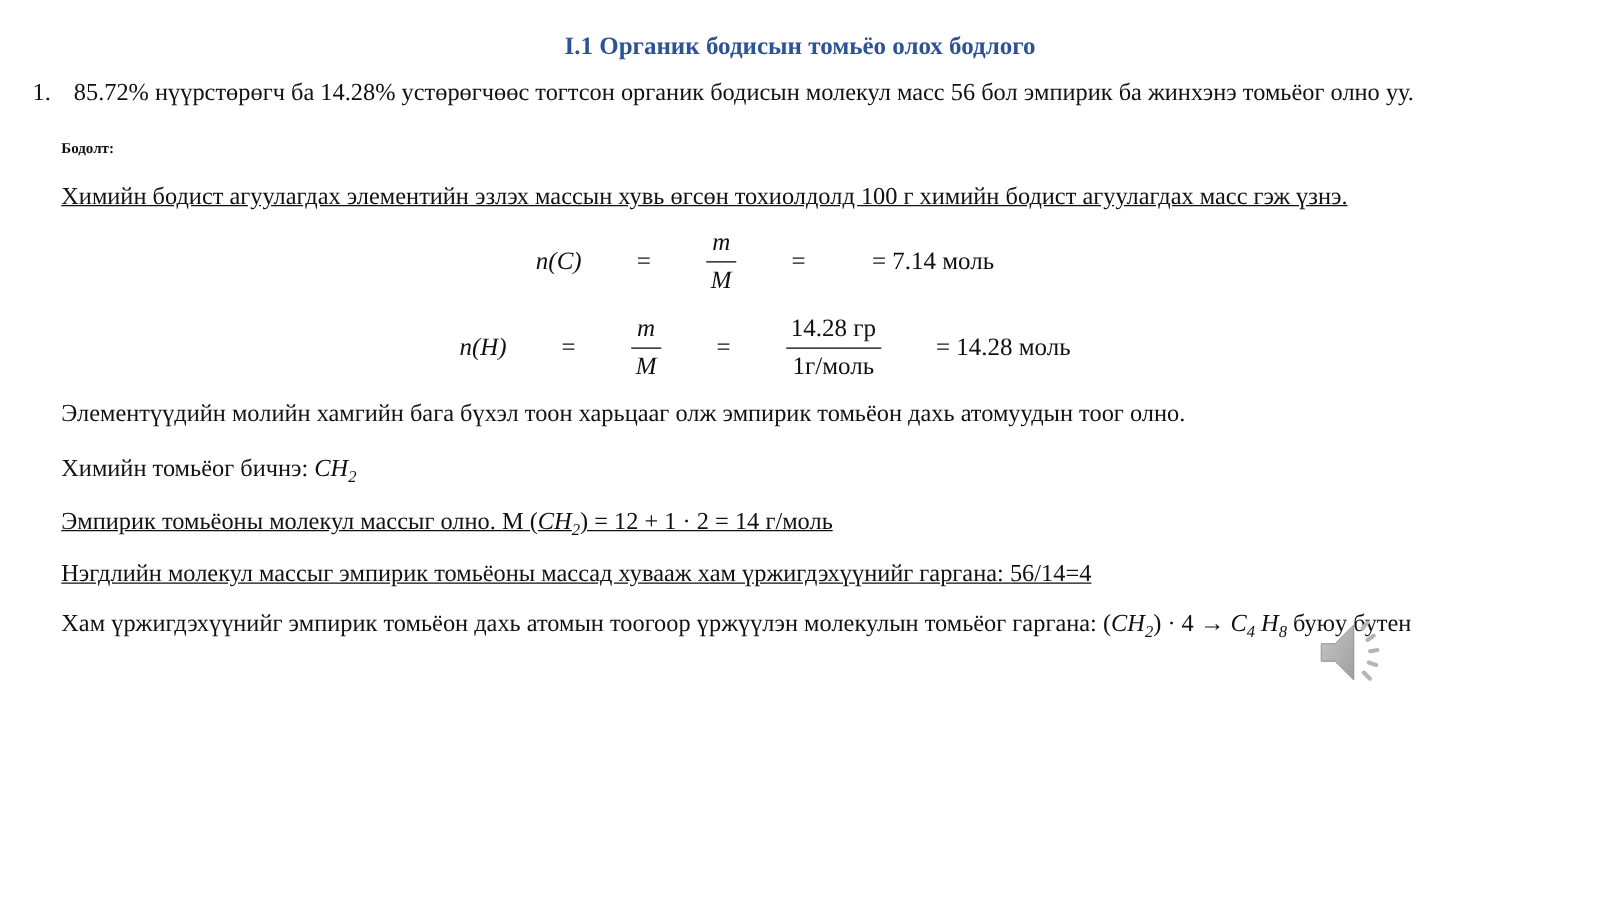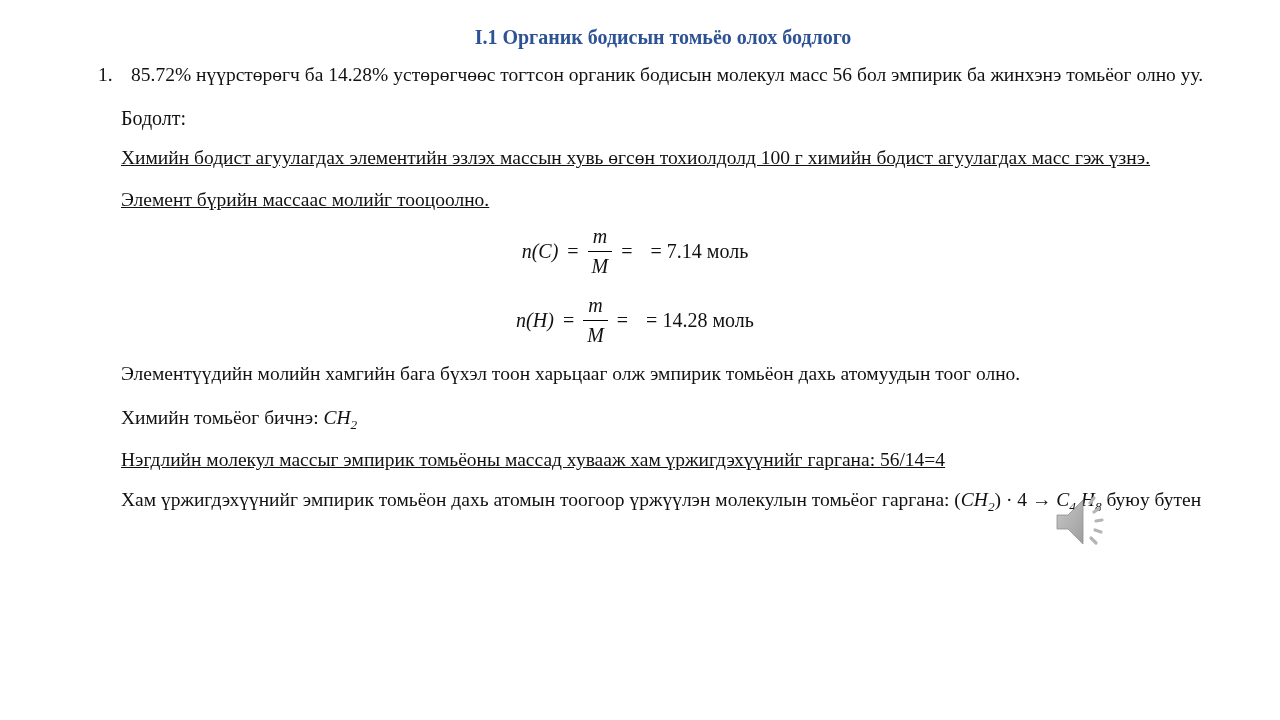--- a/index.html
+++ b/index.html
@@ -4,48 +4,49 @@
 <style>
   html, body { margin: 0; padding: 0; }
   body {
     width: 1280px; height: 720px;
     background: #ffffff;
     font-family: "Liberation Serif", serif;
     color: #111111;
     overflow: hidden;
   }
   .slide { position: relative; width: 1280px; height: 720px; background: #ffffff; }
-  .content { padding: 0 75px; margin-left: 46px; }
+  .content { padding: 0 49px; }
 
   .title {
     margin: 24px 0 0 0;
     text-align: center;
     font-size: 20px;
     line-height: 26px;
     font-weight: bold;
     color: #2E5395;
   }
 
   .problem { display: flex; margin-top: 10px; margin-left: -23px; }
   .problem .num { flex: none; width: 33px; font-size: 19.5px; line-height: 29px; }
   .problem .ptext { flex: 1; margin: 0; font-size: 19.5px; line-height: 29px; text-align: justify; font-family: Liberation Serif, serif; }
 
-  .heading { margin: 16px 0 0 0; font-size: 20px; line-height: 26px; font-weight: normal; }
+  .heading { margin: 16px 0 0 0; font-size: 12px; line-height: 26px; font-weight: bold; }
 
   .para { margin: 0; font-size: 19.5px; line-height: 30px; }
   .just { text-align: justify; }
   .mt12 { margin-top: 12px; text-decoration: underline; } .mt10 { margin-top: 10px; } .mt14 { margin-top: 14px; }
 
   .mi { font-style: italic; }
   sub { font-size: 68%; line-height: 0; }
 
   .equation {
     display: flex; justify-content: center; align-items: center;
     font-size: 20px; line-height: 27px;
     transform: translateX(-28px);
+    gap: 35px;
   }
   .equation .mo { margin: 0 9px; }
   .equation .res { margin-left: 9px; white-space: pre; }
   .eq1 { margin-top: 8px; }
   .eq2 { margin-top: 12px; }
   .eq3 { margin-top: 6px; line-height: 30px; }
   .frac { display: inline-flex; flex-direction: column; text-align: center; }
   .frac .top { display: block; padding: 0 4px 1px 4px; }
   .frac .bot { display: block; border-top: 1.6px solid #000; padding: 1px 4px 0 4px; }
 
@@ -65,49 +66,53 @@
 
     <div class="problem">
       <span class="num">1.</span>
       <p class="ptext">85.72% нүүрстөрөгч ба 14.28% устөрөгчөөс тогтсон органик бодисын молекул масс 56 бол эмпирик ба жинхэнэ томьёог олно уу.</p>
     </div>
 
     <p class="heading">Бодолт:</p>
 
     <p class="para just mt12">Химийн бодист агуулагдах элементийн эзлэх массын хувь өгсөн тохиолдолд 100 г химийн бодист агуулагдах масс гэж үзнэ.</p>
 
-    <p class="para mt12">Элемент бүрийн массаас молийг тооцоолно.</p>
 
     <div class="equation eq1">
       <span class="mi">n(C)</span>
       <span class="mo">=</span>
       <span class="frac">
           <span class="top mi">m</span>
           <span class="bot mi">M</span>
         </span>
       <span class="mo">=</span>
       <span class="res">= 7.14 моль</span>
     </div>
 
     <div class="equation eq2">
       <span class="mi">n(H)</span>
       <span class="mo">=</span>
       <span class="frac">
           <span class="top mi">m</span>
           <span class="bot mi">M</span>
         </span>
       <span class="mo">=</span>
+      <span class="frac">
+          <span class="top">14.28 гр</span>
+          <span class="bot">1г/моль</span>
+        </span>
       <span class="res">= 14.28 моль</span>
     </div>
 
     <p class="para just mt10">Элементүүдийн молийн хамгийн бага бүхэл тоон харьцааг олж эмпирик томьёон дахь атомуудын тоог олно.</p>
 
 
     <p class="para mt14"><span>Химийн томьёог бичнэ: </span><span class="mi">CH</span><sub class="mi">2</sub></p>
 
+    <p class="para mt12"><span>Эмпирик томьёоны молекул массыг олно. М (</span><span class="mi">CH</span><sub class="mi">2</sub><span>) = 12 + 1 · 2 = 14 г/моль</span></p>
 
     <p class="para mt12">Нэгдлийн молекул массыг эмпирик томьёоны массад хувааж хам үржигдэхүүнийг гаргана:  56/14=4</p>
 
     <p class="para just mt10"><span>Хам үржигдэхүүнийг эмпирик томьёон дахь атомын тоогоор үржүүлэн молекулын томьёог гаргана: (</span><span class="mi">CH</span><sub class="mi">2</sub><span>) · 4 </span><span>→ </span><span class="mi">C</span><sub class="mi">4</sub><span> </span><span class="mi">H</span><sub class="mi">8</sub><span> буюу бутен</span></p>
 
   </div>
 
   <div class="audio-button">
     <svg width="64" height="64" viewBox="0 0 64 64" xmlns="http://www.w3.org/2000/svg">
       <defs>

